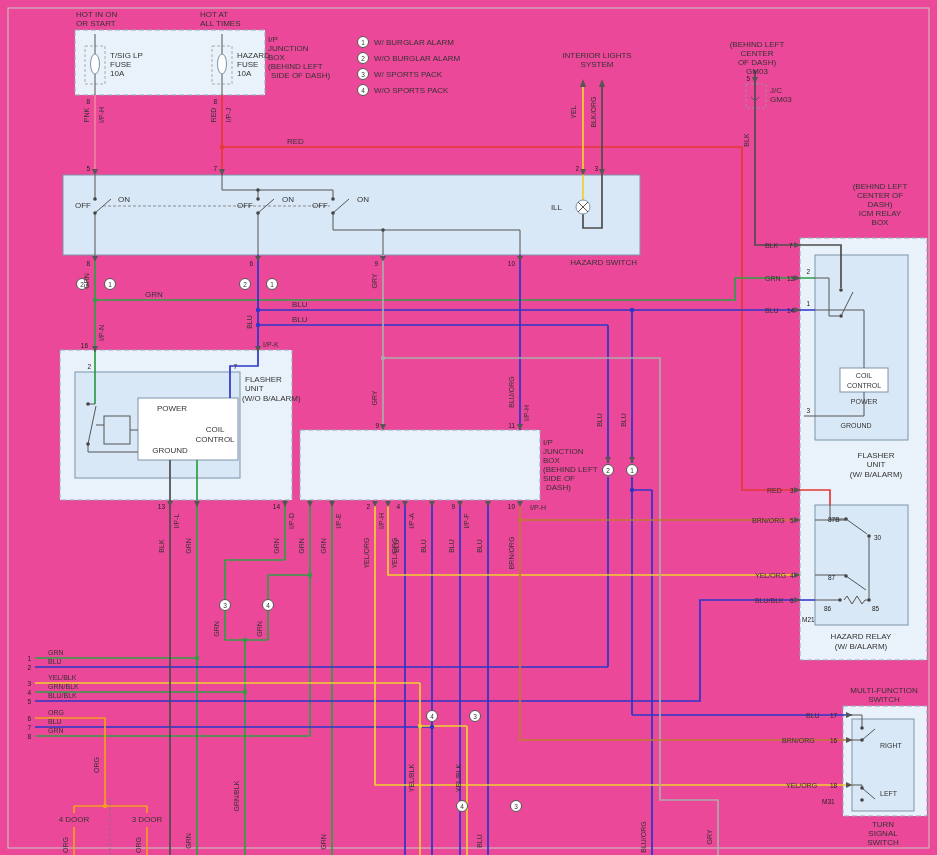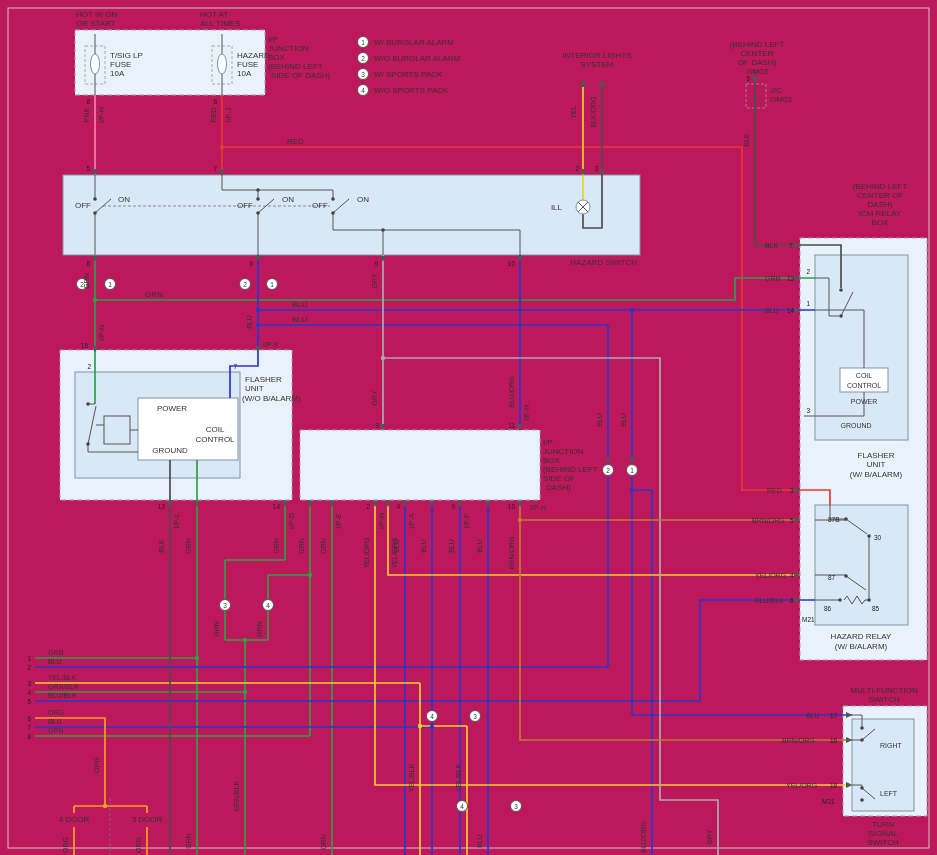--- a/index.html
+++ b/index.html
@@ -1,16 +1,16 @@
 <!DOCTYPE html>
 <html><head>
 <meta charset="utf-8">
 <style>
   html,body{margin:0;padding:0;background:#fff;}
-  .stage{position:relative;width:937px;height:855px;background:#be185d;overflow:hidden;}
+  .stage{position:relative;width:937px;height:855px;background:#ec4899;overflow:hidden;}
   svg{display:block;}
   text{font-family:"Liberation Sans",sans-serif;font-size:8px;fill:#333;}
   .p{font-size:6.5px;fill:#222;}
   .s7{font-size:7px;}
   .tc{text-anchor:middle;}
   .te{text-anchor:end;}
   .bx{fill:#d9e8f6;stroke:#7d93a8;stroke-width:1;}
   .bxl{fill:#e9f2fa;stroke:#95a7b9;stroke-width:1;stroke-dasharray:5 3;}
   .bxw{fill:#ffffff;stroke:#7d93a8;stroke-width:1;}
   .sub{fill:none;stroke:#999;stroke-width:0.8;stroke-dasharray:3 2;}

